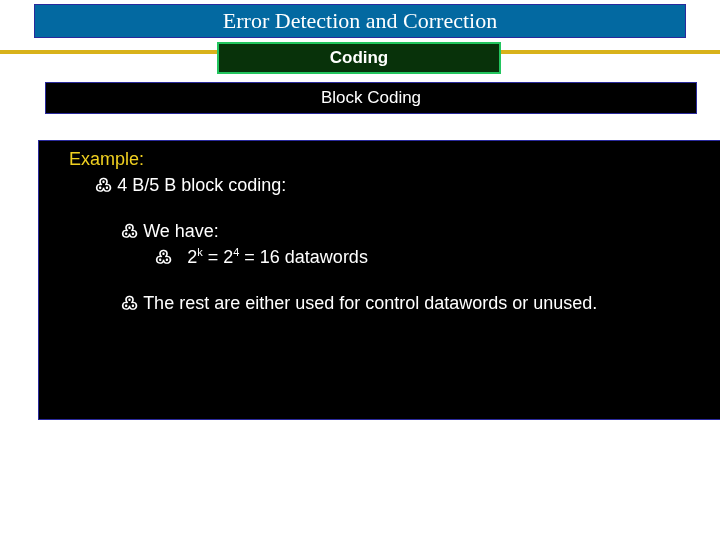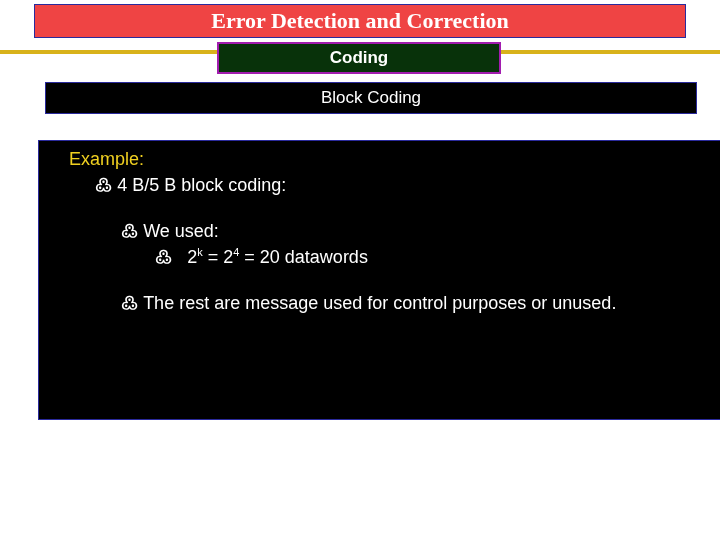--- a/index.html
+++ b/index.html
@@ -20,37 +20,37 @@
     position: absolute;
     height: 4px;
     background: #d8b21a;
   }
   .title-bar {
     position: absolute;
     top: 4px;
     left: 34px;
     width: 650px;
     height: 32px;
-    background: #ef4444;
+    background: #0369a1;
     border: 1px solid #2a2a9c;
     color: #fff;
     font-family: "Times New Roman", serif;
-    font-weight: bold;
+    font-weight: normal;
     font-size: 22px;
     text-align: center;
     line-height: 32px;
   }
   .sub1-bar {
     position: absolute;
     top: 42px;
     left: 217px;
     width: 280px;
     height: 28px;
     background: #08320a;
-    border: 2px solid #a21caf;
+    border: 2px solid #22c55e;
     color: #fff;
     font-weight: bold;
     font-size: 17px;
     text-align: center;
     line-height: 28px;
   }
   .sub2-bar {
     position: absolute;
     top: 82px;
     left: 32px;
@@ -106,31 +106,31 @@
     <div class="line l1">
       <span class="bullet">߷</span>
       <span>4 B/5 B block coding:</span>
     </div>
 
 
     <div class="gap"></div>
 
     <div class="line l2">
       <span class="bullet">߷</span>
-      <span>We used:</span>
+      <span>We have:</span>
     </div>
 
     <div class="line l3">
       <span class="bullet">߷</span>&nbsp;&nbsp;
-      <span>2</span><sup>k</sup><span> = 2</span><sup>4</sup><span> = 20 datawords</span>
+      <span>2</span><sup>k</sup><span> = 2</span><sup>4</sup><span> = 16 datawords</span>
     </div>
 
 
     <div class="gap"></div>
 
 
     <div class="line l2">
       <span class="bullet">߷</span>
-      <span>The rest are message used for control purposes or unused.</span>
+      <span>The rest are either used for control datawords or unused.</span>
     </div>
   </div>
 
 </div>
 
 </body></html>

